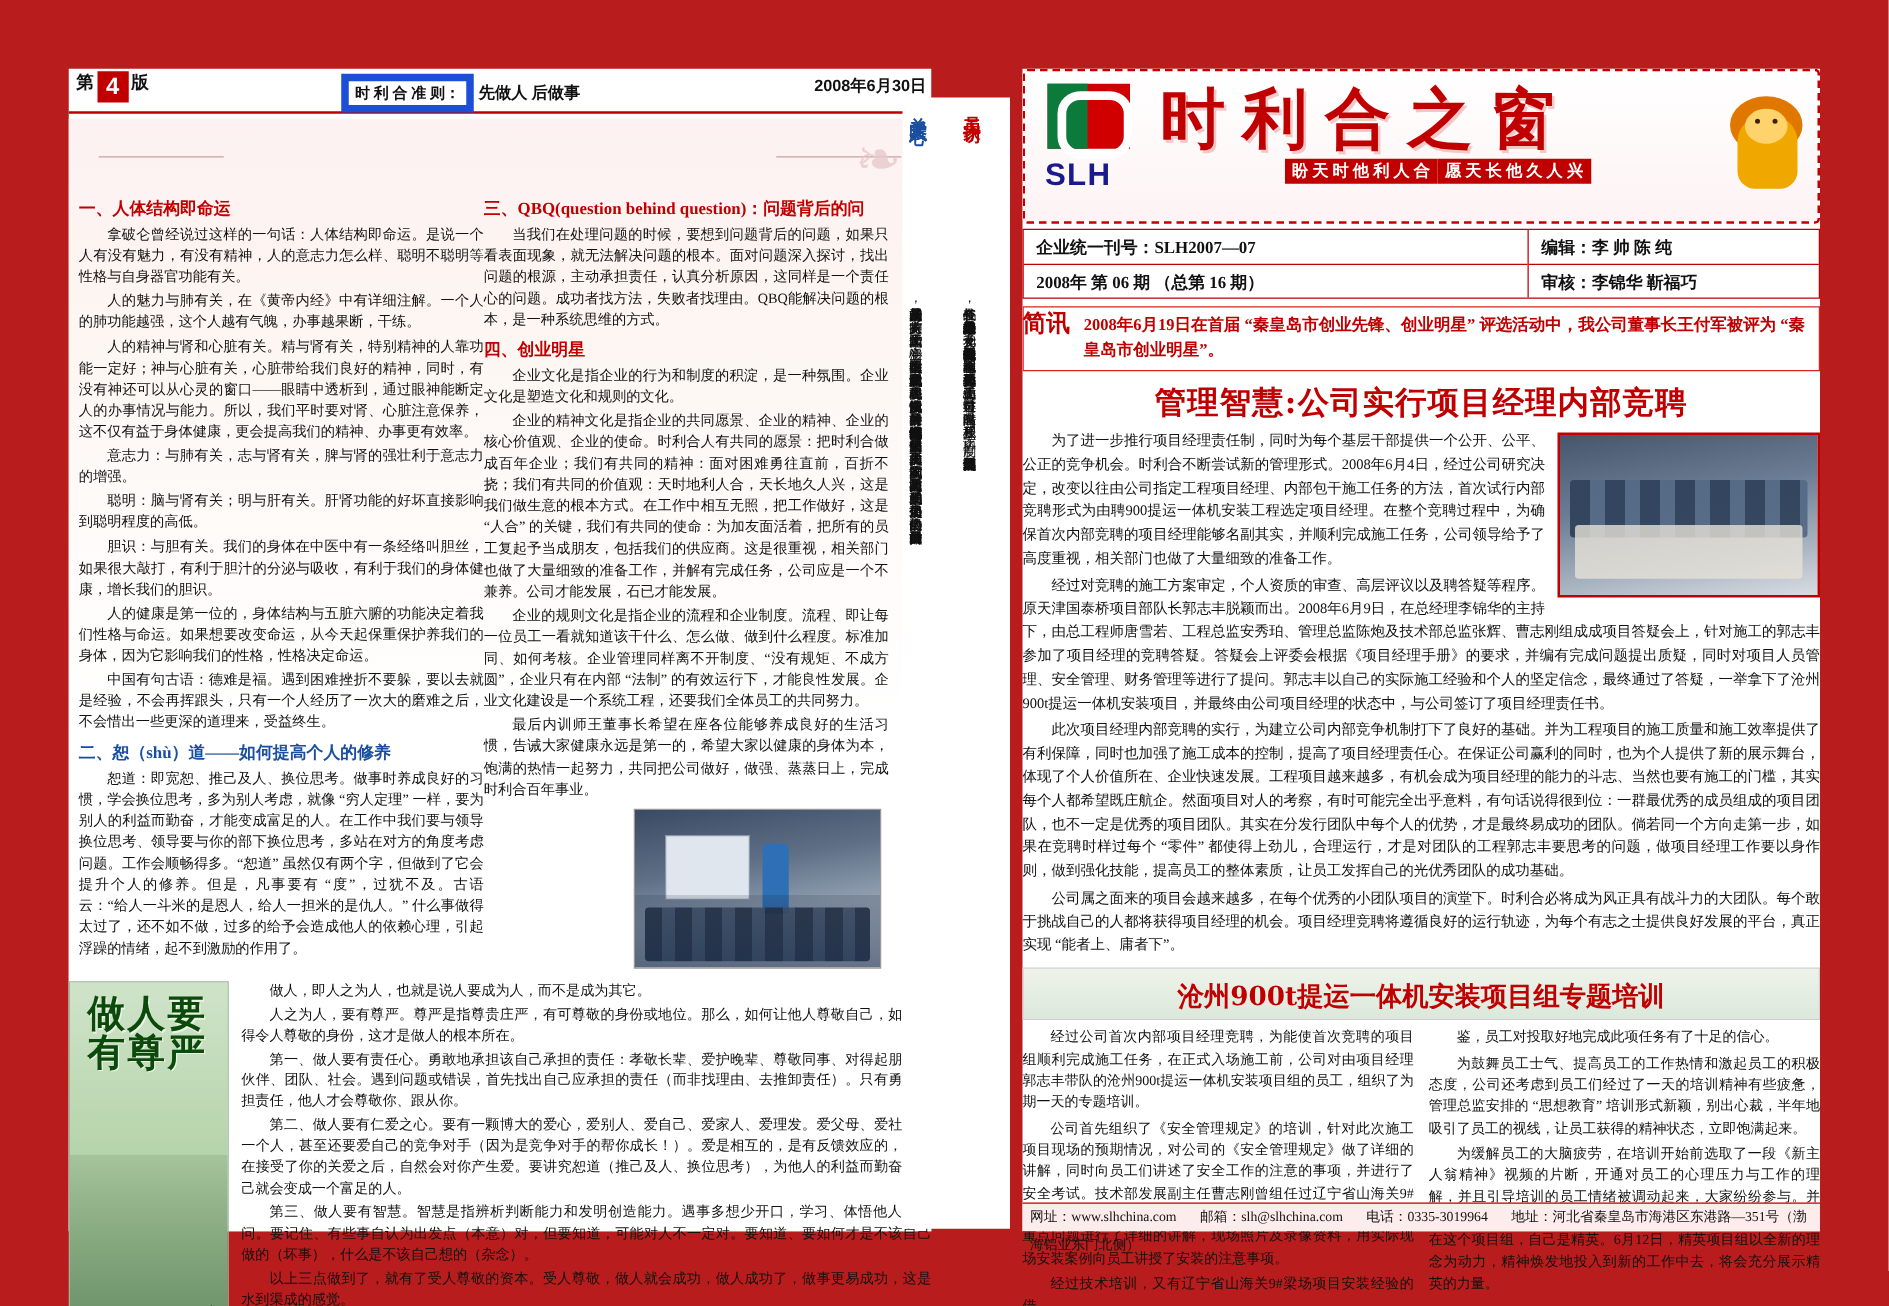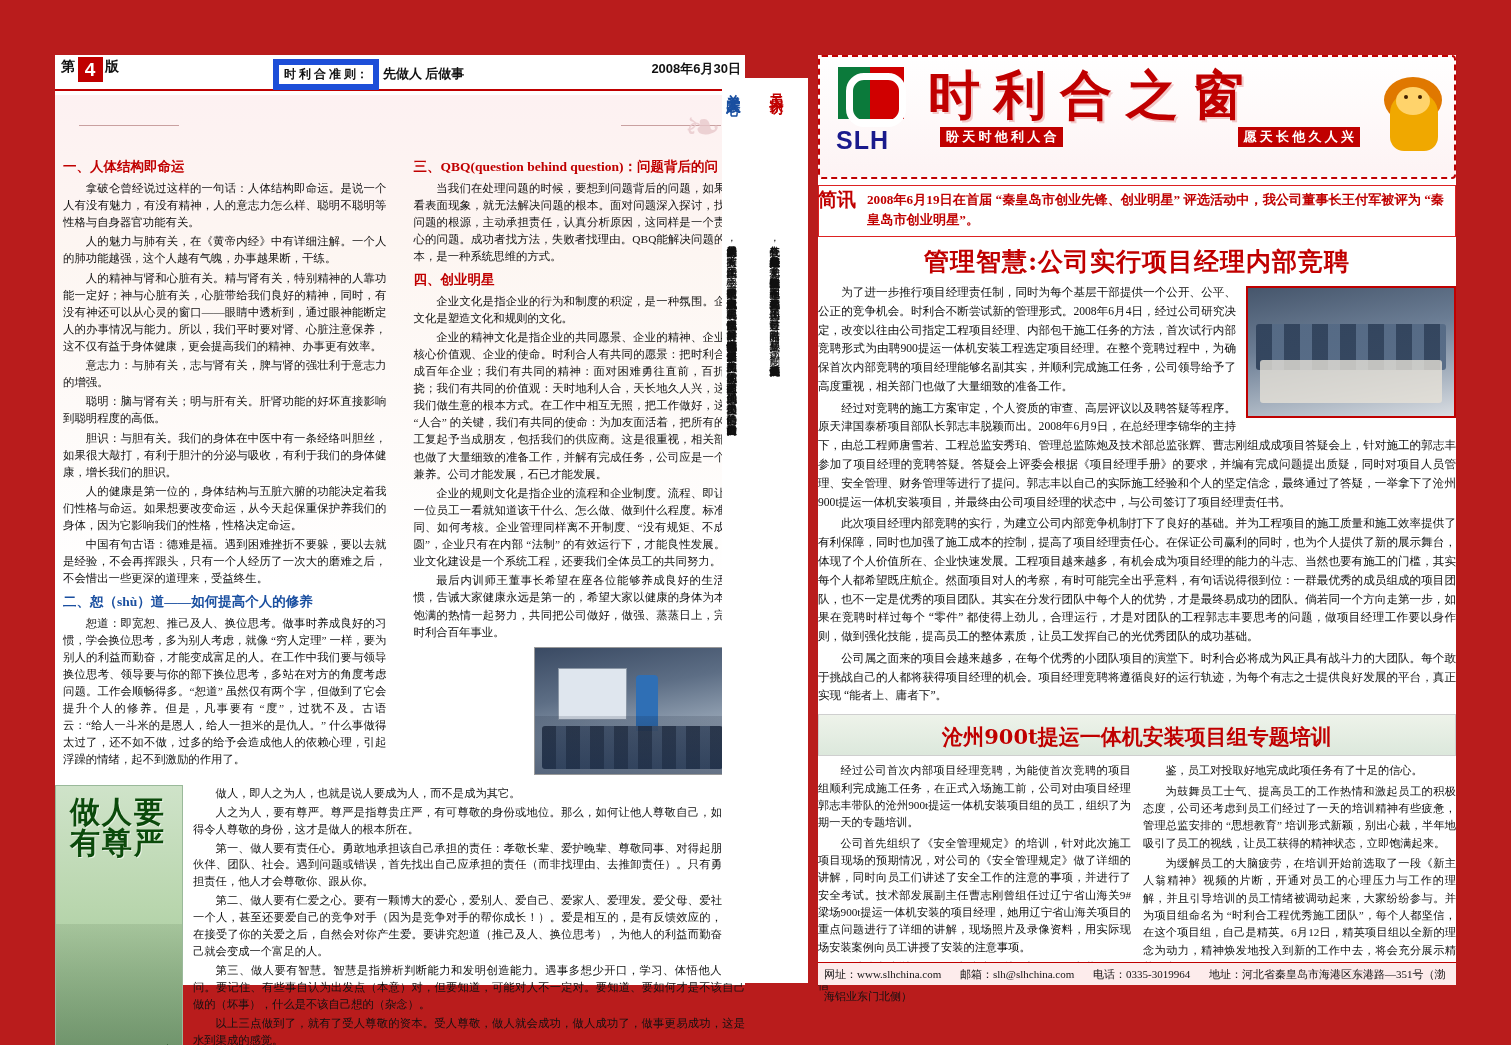--- a/index.html
+++ b/index.html
@@ -17,21 +17,21 @@
 
   .lp-body{position:relative;margin-top:4px;height:890px;
     background:linear-gradient(180deg,#fdf1f2 0%,#fdf6f2 18%,#ffffff 55%,#ffffff 100%);}
   .ttl-wrap{position:relative;height:58px;}
   .ttl{position:absolute;left:50%;transform:translateX(-50%);top:2px;font-size:38px;font-weight:bold;color:#b00000;letter-spacing:10px;font-family:"DejaVu Serif",serif;text-shadow:1px 1px 0 #f3c6c6;}
   .ttl-rule{position:absolute;top:30px;height:1px;background:#c9a0a0;width:100px;}
   .ttl-rule.l{left:24px;}
   .ttl-rule.r{right:24px;}
   .swirl{position:absolute;right:24px;top:6px;font-size:44px;color:#e9c9cc;opacity:.8;}
 
-  .cols{display:flex;gap:27px;padding:0 8px;}
+  .cols{display:flex;gap:0;padding:0 8px;}
   .col{width:324px;}
   h3.sec{font-size:13.5px;font-weight:bold;color:#c00000;margin:5px 0 4px 0;}
   h3.sec.blue{color:#1a4fa0;}
   p.bt{font-size:11.4px;line-height:1.5;margin:0 0 2px 0;text-indent:2em;color:#111;text-align:justify;}
   .photo1{width:196px;height:126px;margin:6px 0 0 120px;border:1px solid #999;
     background:linear-gradient(170deg,#3a4a63 0%,#5d6e85 35%,#8a99ab 60%,#c8cdd4 100%);position:relative;overflow:hidden;}
   .photo1:after{content:"";position:absolute;left:0;bottom:0;width:100%;height:46%;
     background:linear-gradient(180deg,rgba(20,30,50,.15),rgba(20,40,70,.55));}
   .photo1 .scr{position:absolute;left:12%;top:16%;width:34%;height:40%;background:#dfe6ee;border:1px solid #8b97a6;}
   .photo1 .man{position:absolute;left:52%;top:22%;width:11%;height:44%;background:#2f6fb5;border-radius:4px 4px 0 0;}
@@ -57,21 +57,21 @@
 
   
   .right-page{position:absolute;left:818px;top:55px;width:638px;height:930px;background:#fff;}
   .masthead{position:relative;height:120px;border:2px dashed #c00000;border-radius:4px;background:linear-gradient(180deg,#ffffff 0%,#fdf3f4 100%);}
   .logo{position:absolute;left:12px;top:8px;width:86px;height:92px;}
   .logo .sq{position:absolute;left:6px;top:2px;width:66px;height:52px;background:#d00000;}
   .logo .sq2{position:absolute;left:6px;top:2px;width:32px;height:52px;background:#0b7a3b;}
   .logo .hook{position:absolute;left:14px;top:8px;width:46px;height:40px;border:7px solid #fff;border-radius:18px;}
   .logo .slh{position:absolute;left:4px;bottom:2px;font-size:25px;font-weight:bold;color:#1a1a8c;font-family:"Liberation Sans",sans-serif;letter-spacing:1px;}
   .mhead-title{position:absolute;left:108px;top:4px;font-size:52px;font-weight:bold;color:#c00000;letter-spacing:14px;font-family:"DejaVu Serif",serif;text-shadow:2px 2px 0 #f2c8c8;}
-  .mhead-sub{position:absolute;left:120px;top:70px;width:420px;display:flex;justify-content:space-between;font-size:13px;color:#c00000;font-weight:bold;}
+  .mhead-sub{position:absolute;left:120px;top:70px;width:420px;display:flex;justify-content:center;font-size:13px;color:#c00000;font-weight:bold;}
   .mhead-sub span{background:#c00000;color:#fff;padding:1px 6px;}
   .lion{position:absolute;right:6px;top:18px;width:66px;height:82px;}
   .lion .body{position:absolute;left:8px;top:18px;width:48px;height:58px;background:#f0a800;border-radius:20px 20px 14px 14px;}
   .lion .mane{position:absolute;left:2px;top:2px;width:58px;height:46px;background:#e07800;border-radius:50%;}
   .lion .face{position:absolute;left:14px;top:12px;width:34px;height:28px;background:#ffd36b;border-radius:50%;}
   .lion .eye{position:absolute;top:20px;width:4px;height:4px;background:#402000;border-radius:50%;}
   .lion .eye.l{left:22px;} .lion .eye.r{left:36px;}
 
   .info-box{margin-top:4px;border:1px solid #c00000;display:flex;height:54px;}
   .info-l{flex:1;border-right:1px solid #c00000;}
@@ -201,20 +201,30 @@
       </div>
       <div class="lion">
         <div class="mane"></div>
         <div class="body"></div>
         <div class="face"></div>
         <div class="eye l"></div>
         <div class="eye r"></div>
       </div>
     </div>
 
+    <div class="info-box">
+      <div class="info-l">
+        <div class="info-row">企业统一刊号：SLH2007—07</div>
+        <div class="info-row">2008年  第 06 期 （总第 16 期）</div>
+      </div>
+      <div class="info-r">
+        <div class="info-row">编辑：李 帅  陈 纯</div>
+        <div class="info-row">审核：李锦华  靳福巧</div>
+      </div>
+    </div>
 
     <div class="flash">
       <div class="flash-badge">简讯</div>
       <div class="flash-txt">2008年6月19日在首届 “秦皇岛市创业先锋、创业明星” 评选活动中，我公司董事长王付军被评为 “秦皇岛市创业明星”。</div>
     </div>
 
     <div class="headline">管理智慧:公司实行项目经理内部竞聘</div>
 
     <div class="art-body">
       <div class="photo2">

